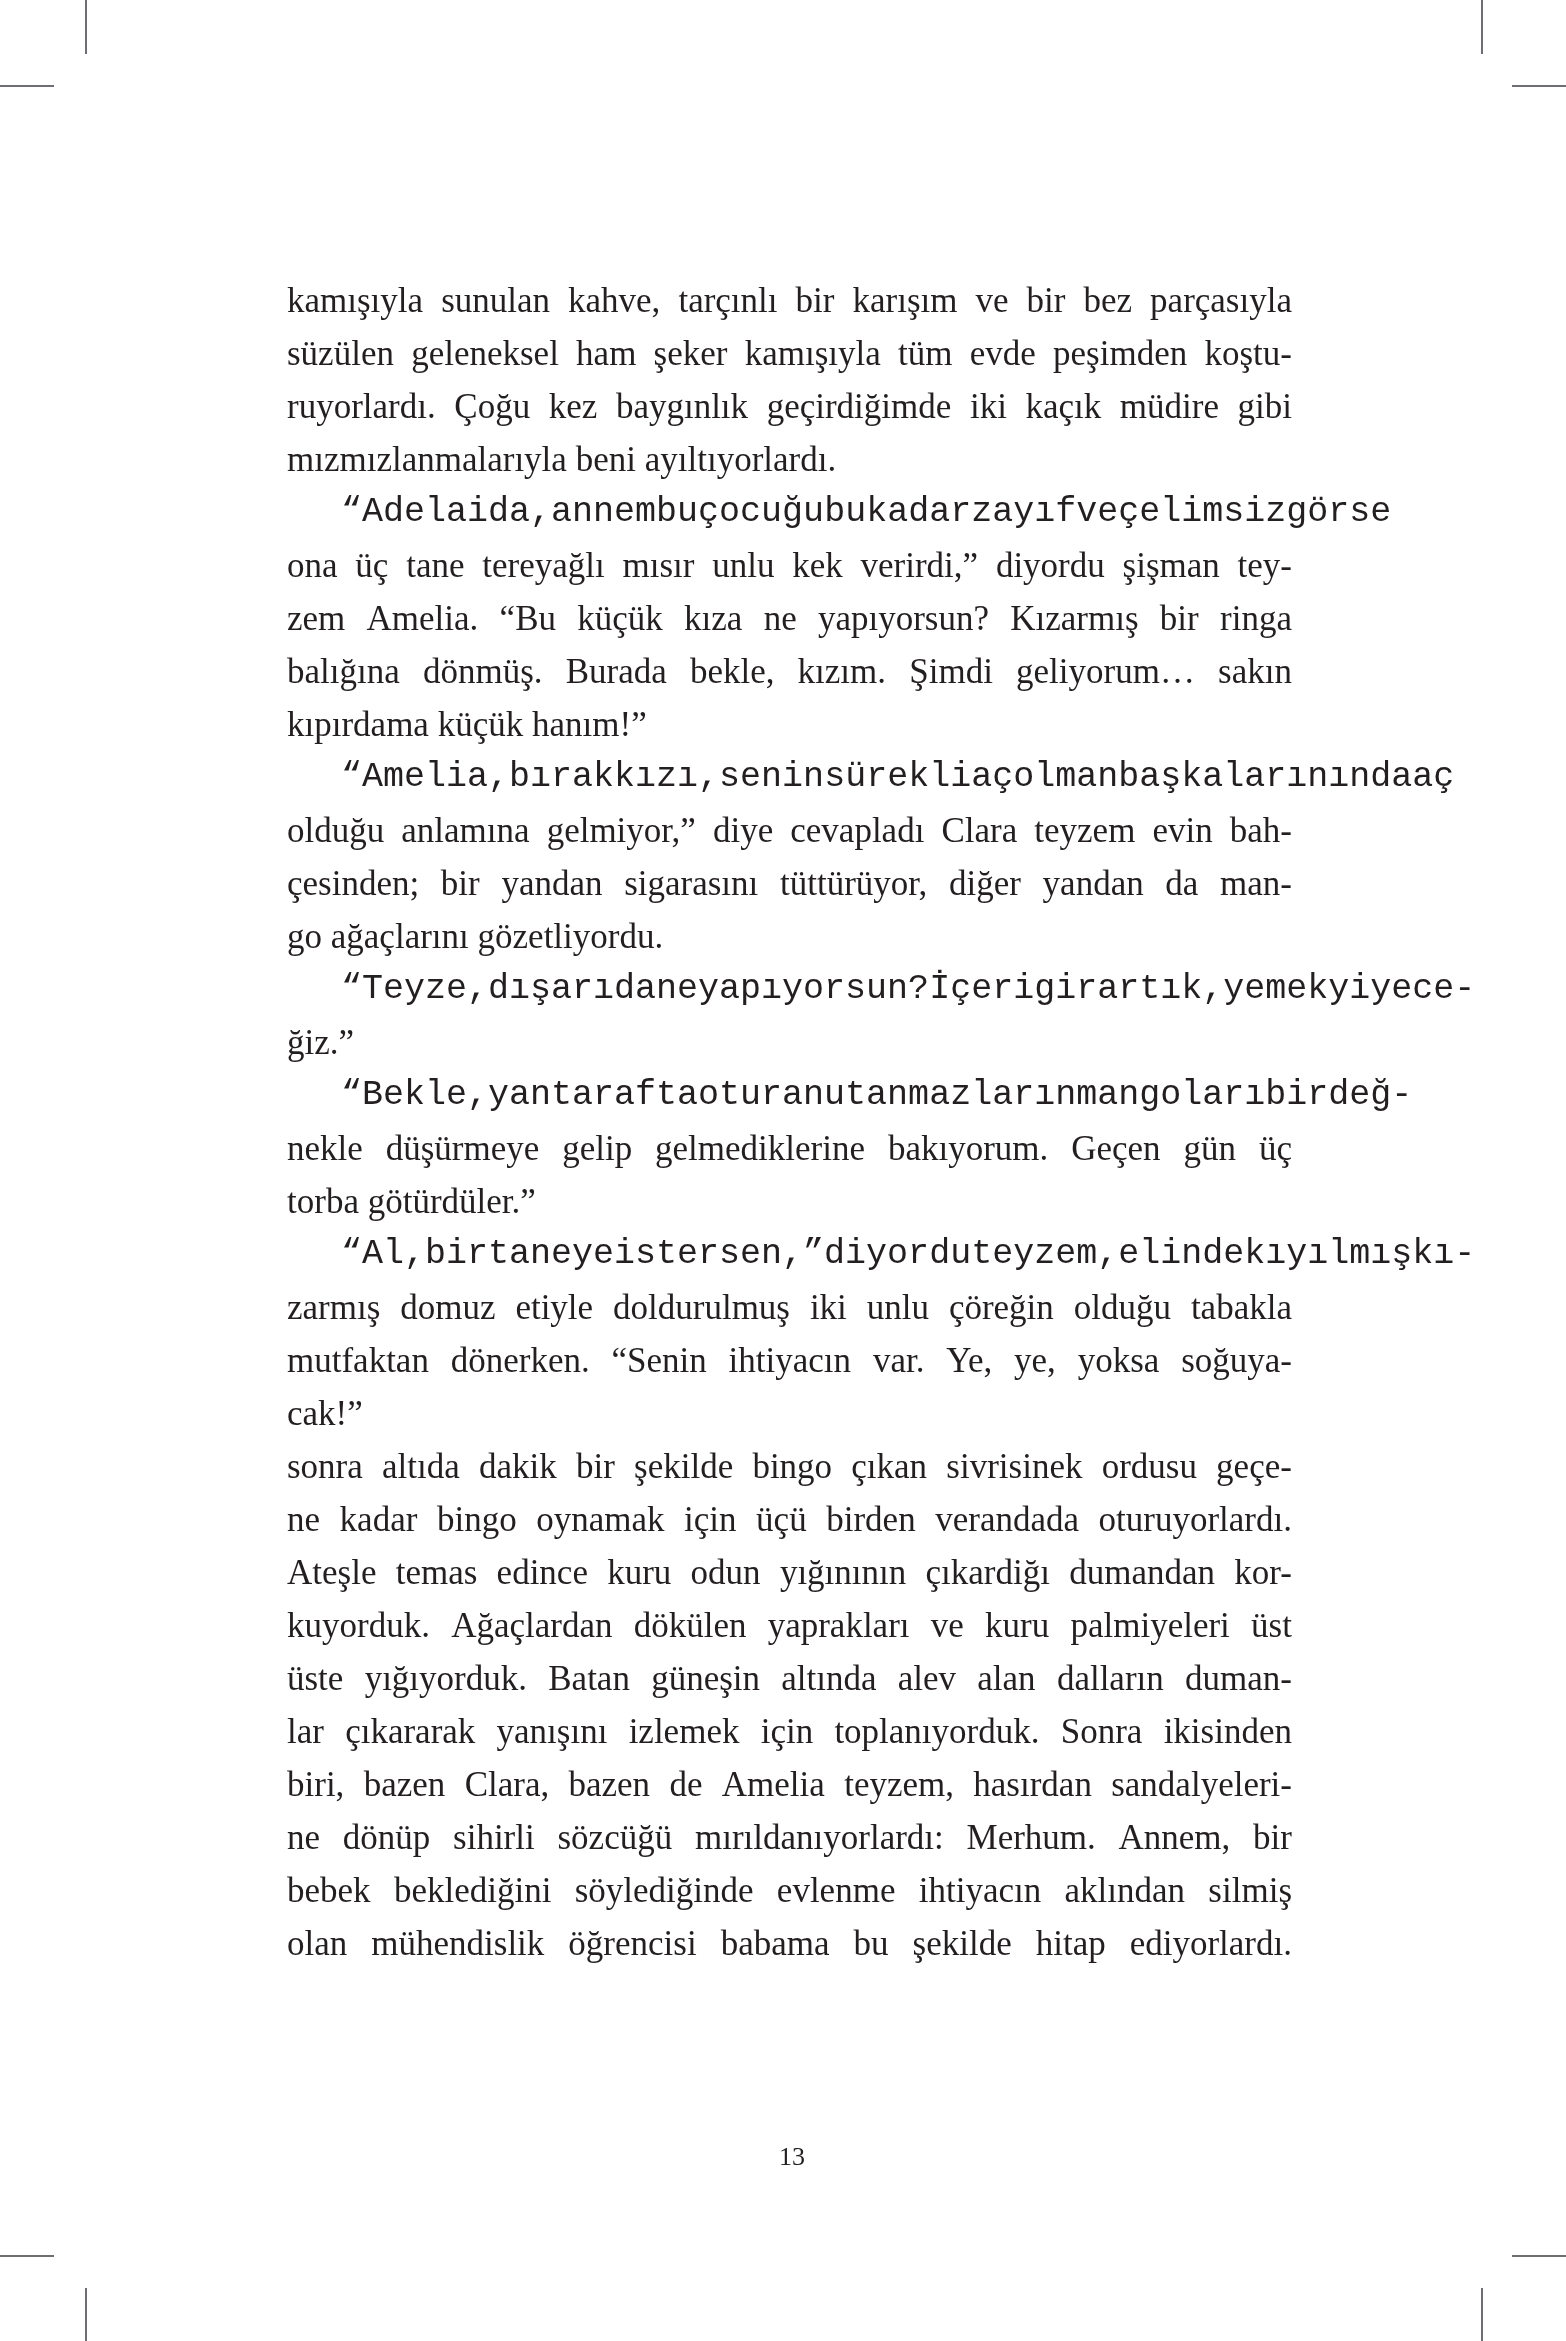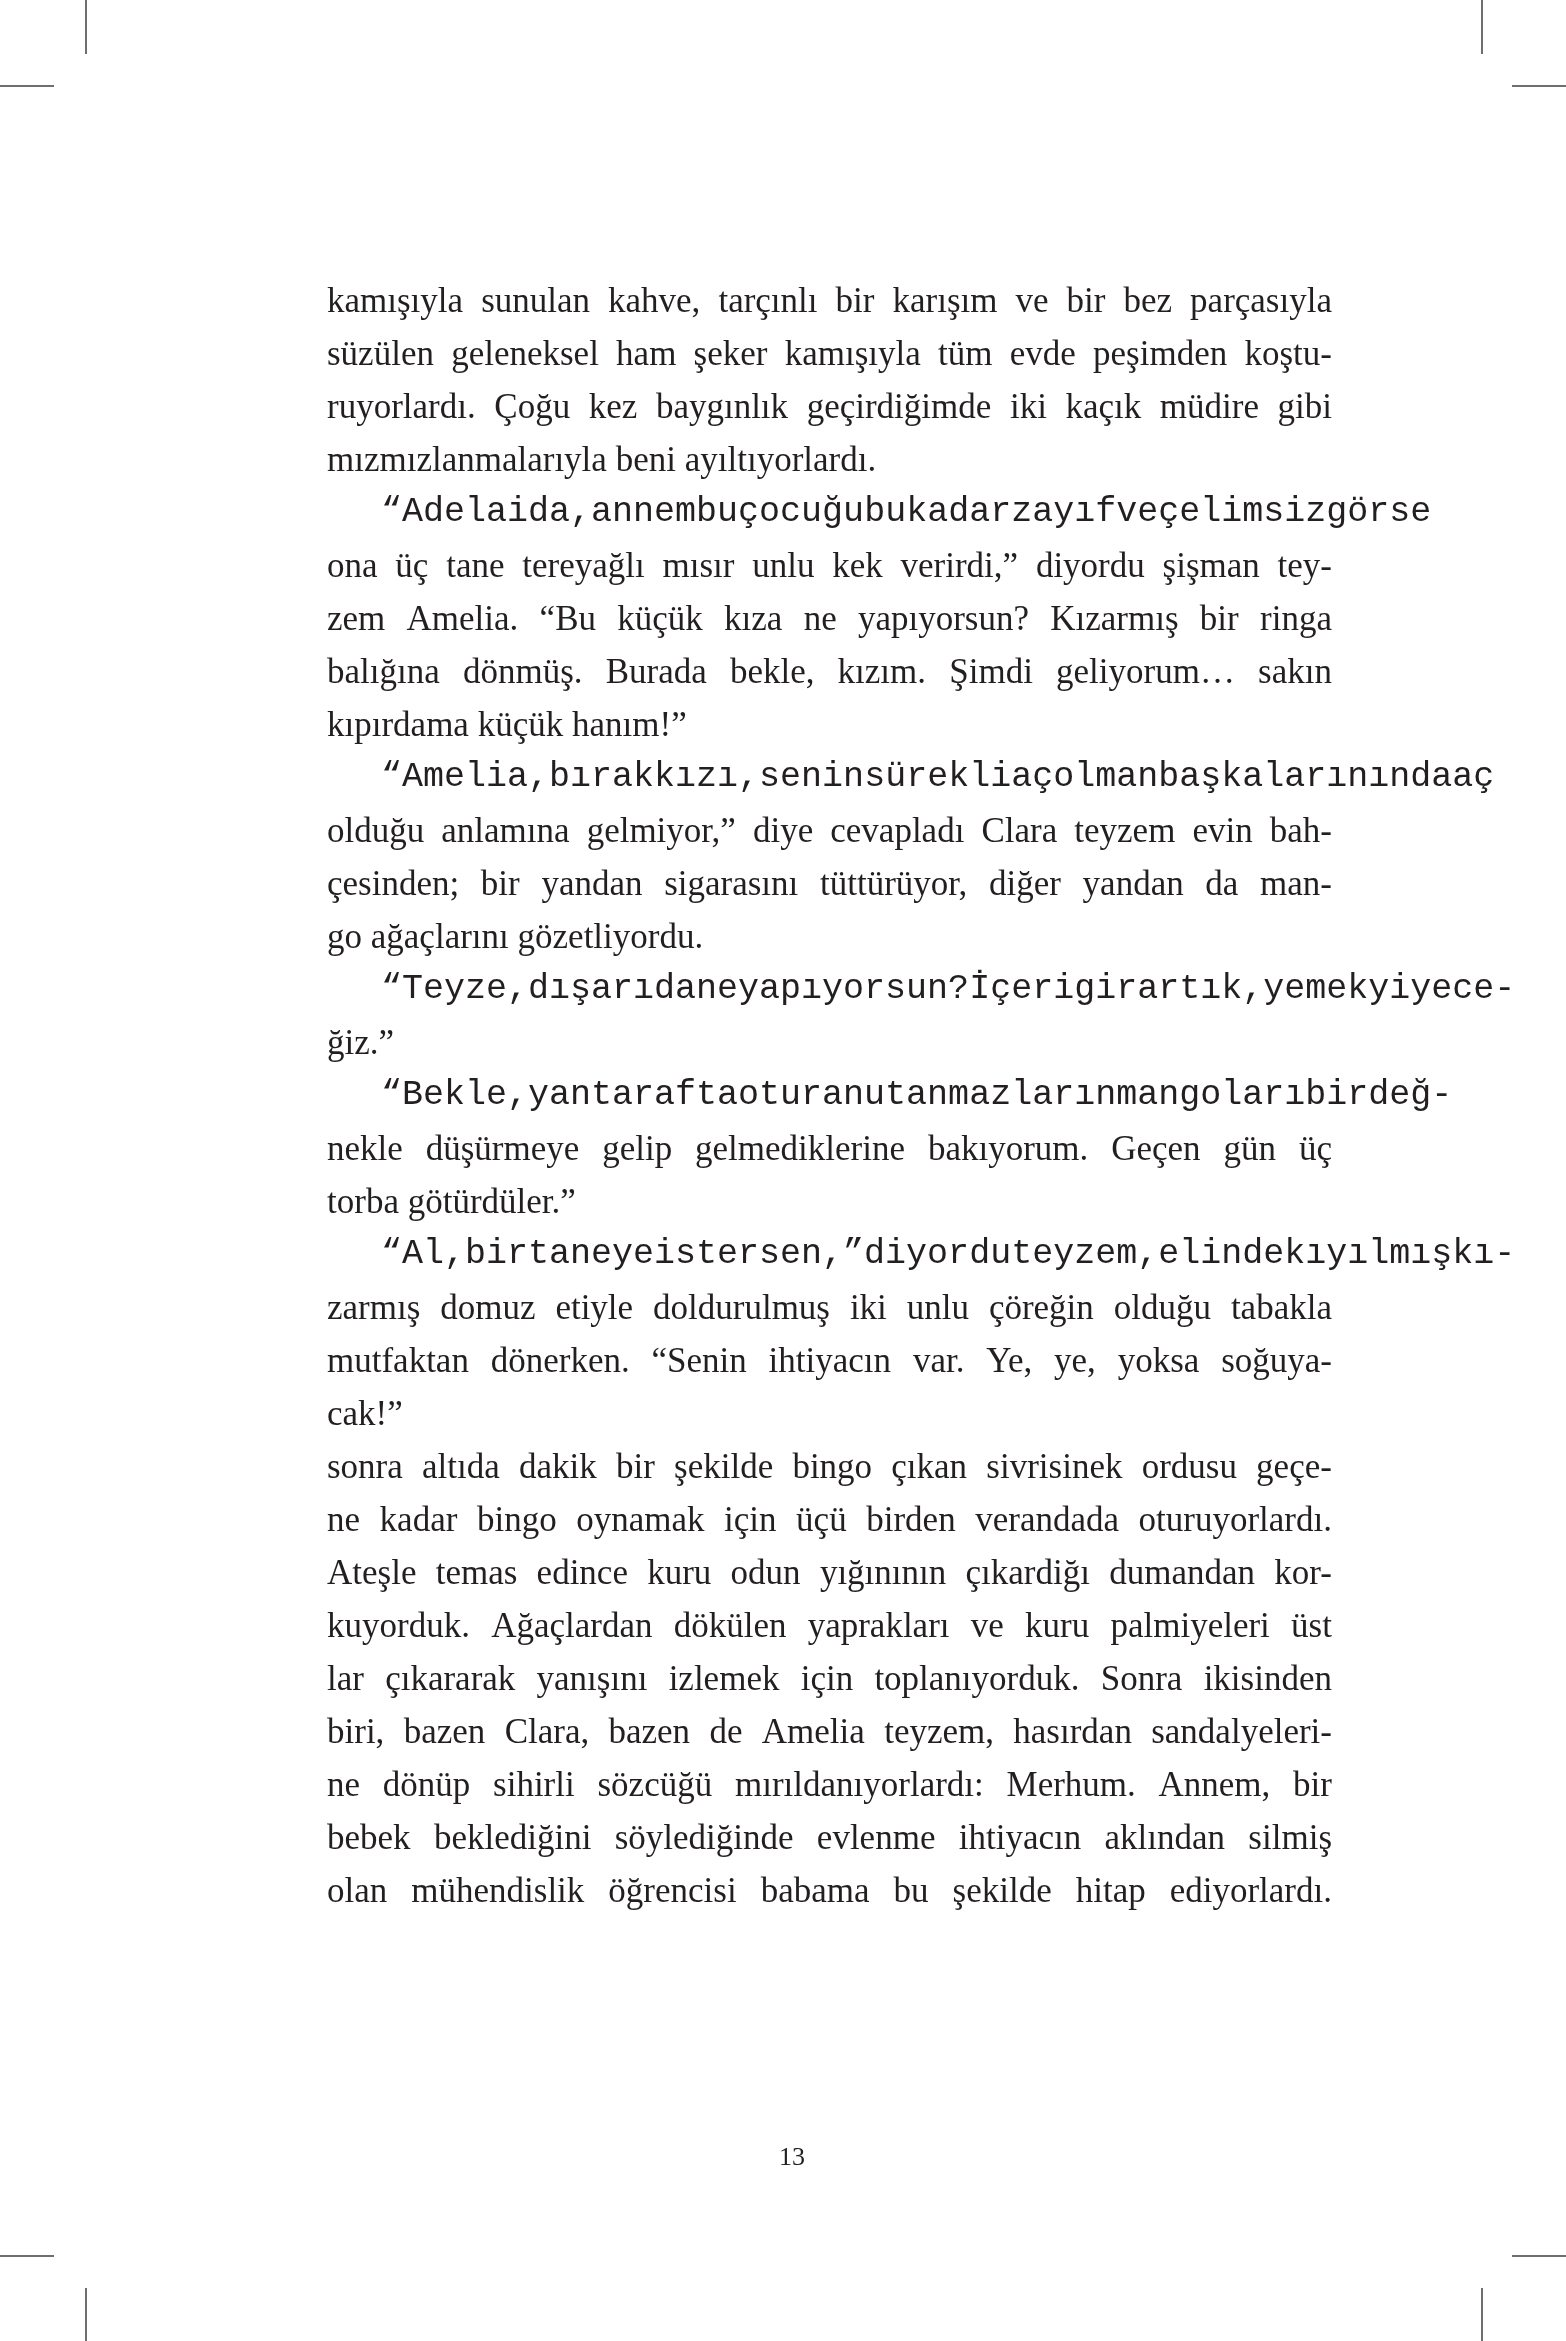--- a/index.html
+++ b/index.html
@@ -21,21 +21,20 @@
   .crop.h { height: 1.8px; width: 54px; }
 
   .text-block {
     position: absolute;
     left: 287px;
     top: 274px;
     width: 1005px;
     font-family: "Liberation Serif", "DejaVu Serif", serif;
     font-size: 35px;
     color: #231f20;
-    margin-left: 40px;
   }
   .line {
     height: 53px;
     line-height: 53px;
     white-space: nowrap;
     display: flex;
     justify-content: space-between;
   }
   .line .w { display: inline-block; }
   .line.indent { padding-left: 54px; font-family: Liberation Mono, monospace; }
@@ -309,20 +308,31 @@
       <span class="w">kuyorduk.</span>
       <span class="w">Ağaçlardan</span>
       <span class="w">dökülen</span>
       <span class="w">yaprakları</span>
       <span class="w">ve</span>
       <span class="w">kuru</span>
       <span class="w">palmiyeleri</span>
       <span class="w">üst</span>
     </div>
     <div class="line">
+      <span class="w">üste</span>
+      <span class="w">yığıyorduk.</span>
+      <span class="w">Batan</span>
+      <span class="w">güneşin</span>
+      <span class="w">altında</span>
+      <span class="w">alev</span>
+      <span class="w">alan</span>
+      <span class="w">dalların</span>
+      <span class="w">duman-</span>
+    </div>
+    <div class="line">
       <span class="w">lar</span>
       <span class="w">çıkararak</span>
       <span class="w">yanışını</span>
       <span class="w">izlemek</span>
       <span class="w">için</span>
       <span class="w">toplanıyorduk.</span>
       <span class="w">Sonra</span>
       <span class="w">ikisinden</span>
     </div>
     <div class="line">

